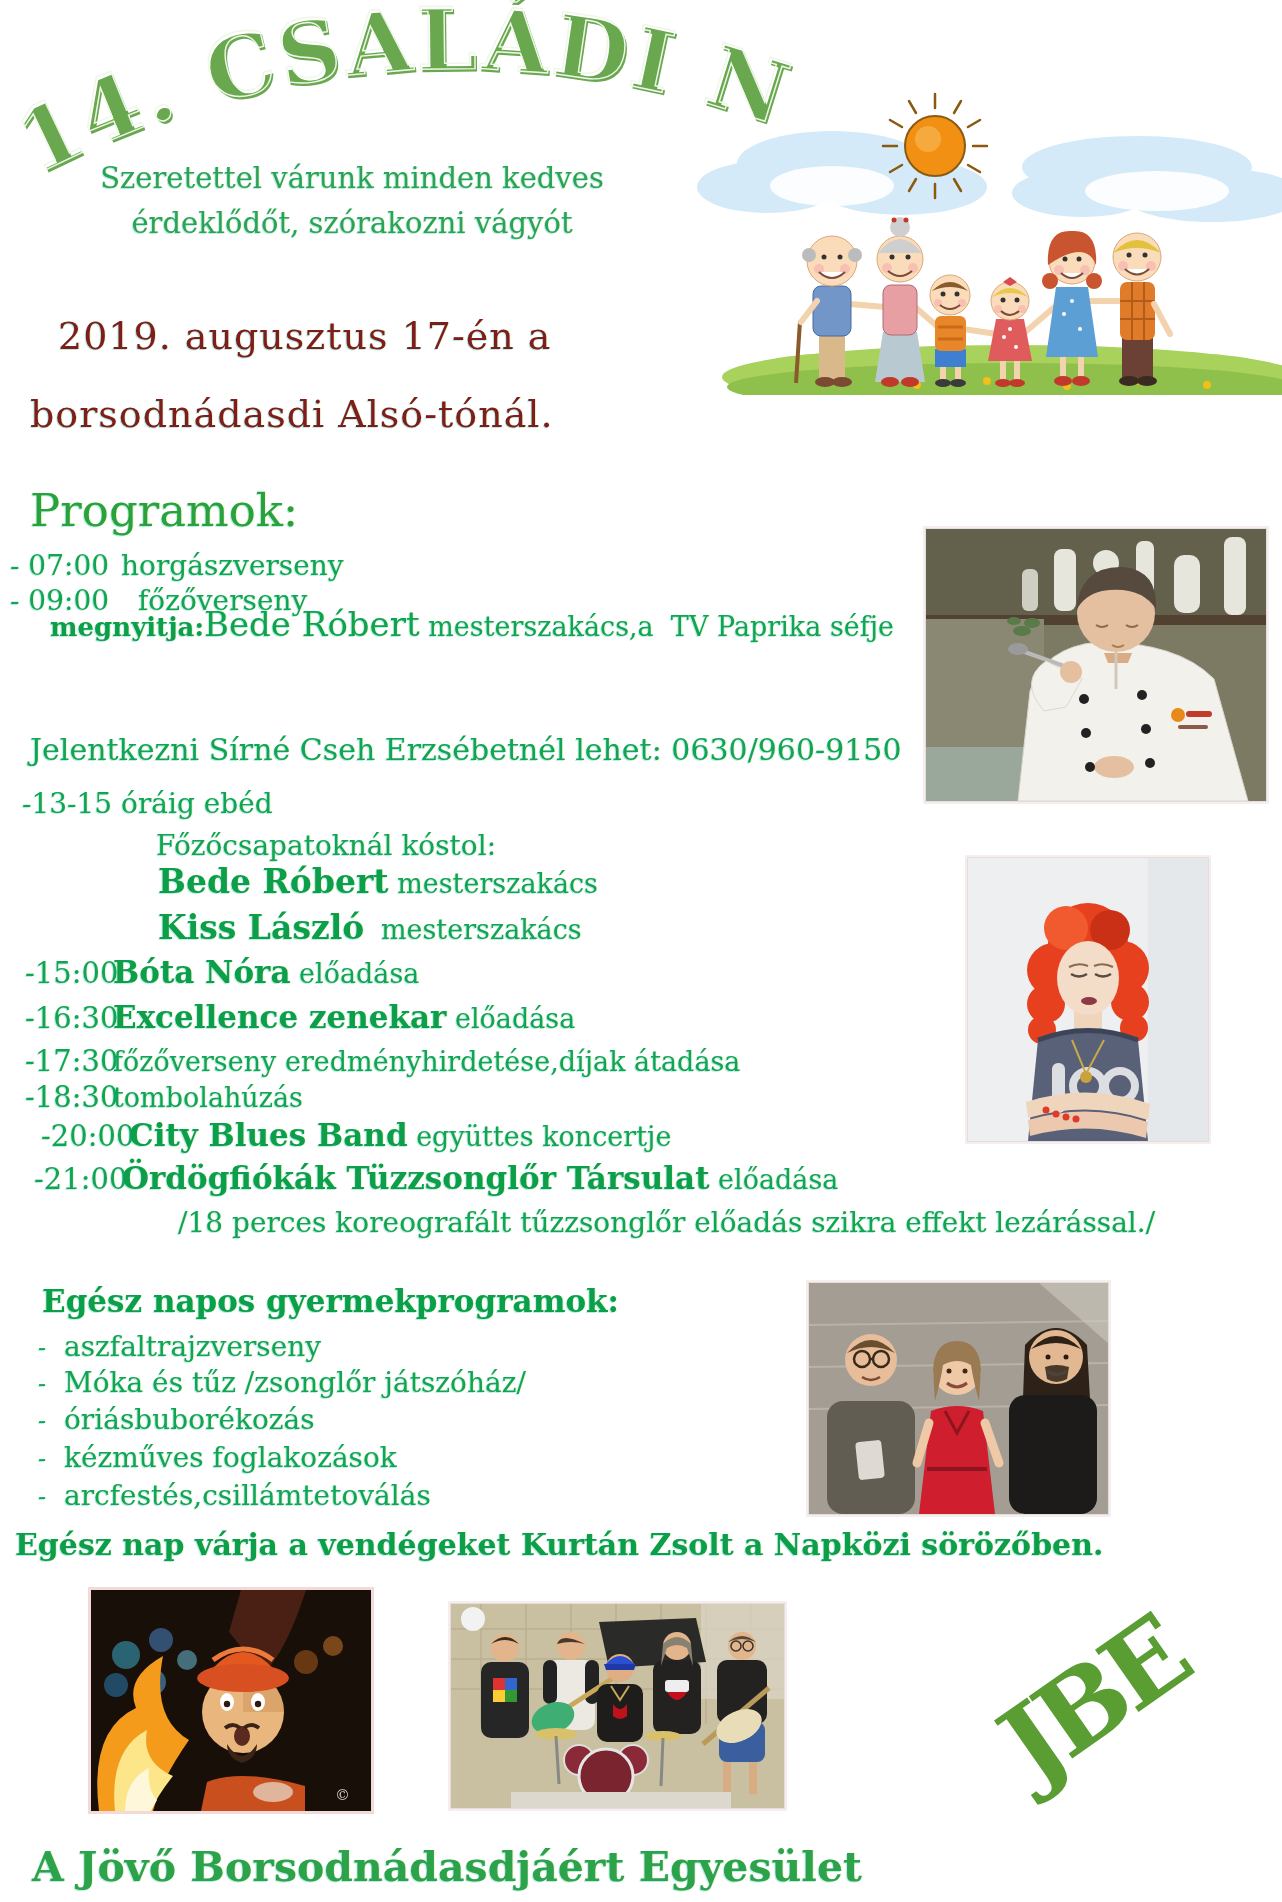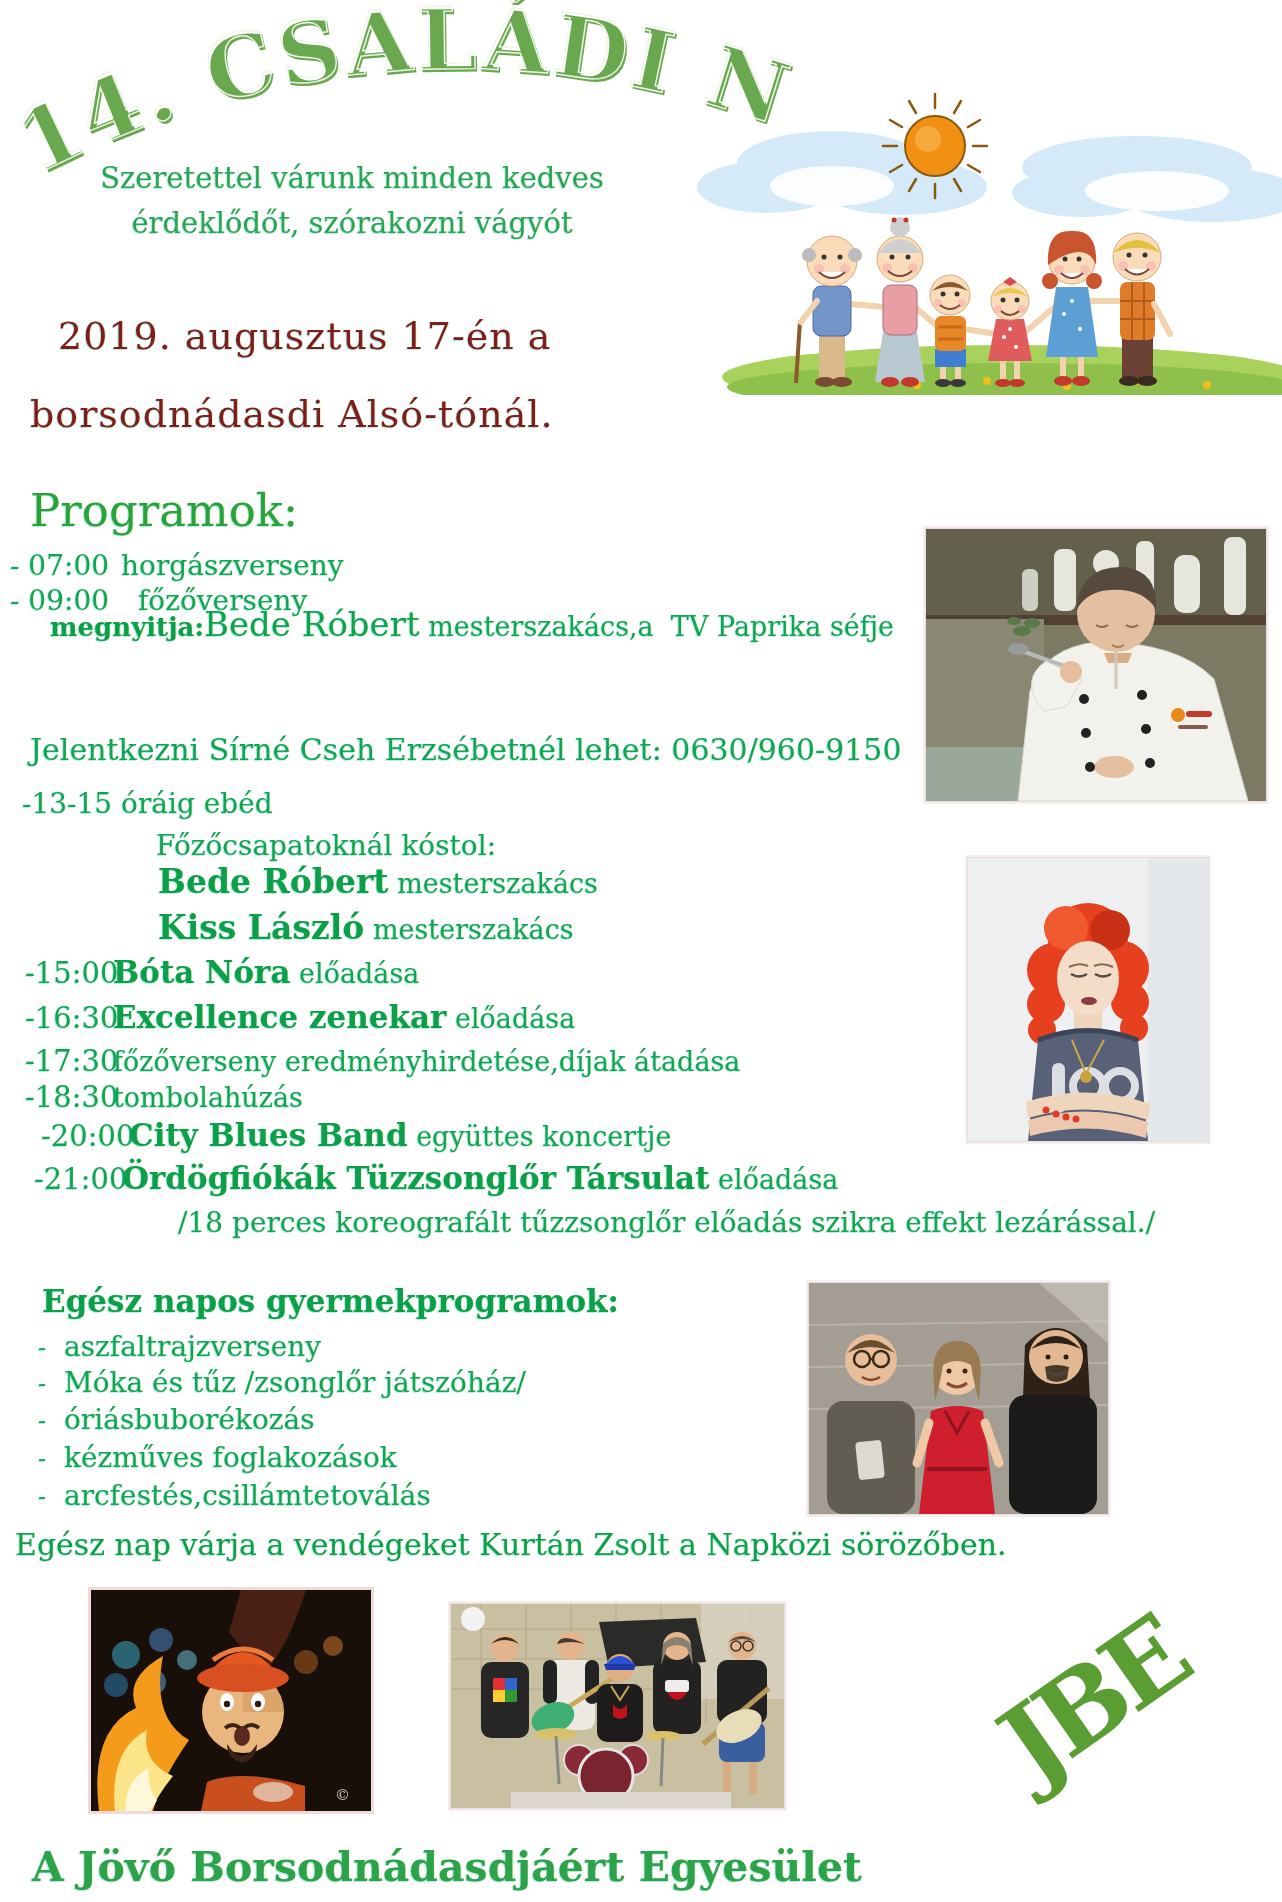--- a/index.html
+++ b/index.html
@@ -12,21 +12,21 @@
   .programs-heading{font-size:45px;color:#2aa23c;}
   .row{display:flex;align-items:baseline;white-space:pre;}
   .t-sm{font-size:28px;color:#12a455;}
   .t-time{font-size:29px;color:#12a455;width:88px;flex:0 0 auto;}
   .t-bold{font-size:31px;font-weight:bold;color:#0d9e49;}
   .t-bigname{font-size:34px;color:#0fa350;}
   .t-label{font-size:26px;font-weight:bold;color:#0d9e49;}
   .t-rest{font-size:27px;color:#12a455;}
   .kids-heading{font-size:31px;font-weight:bold;color:#0aa04a;}
   .kid-dash{width:26px;flex:0 0 auto;font-size:24px;color:#12a455;}
-  .pub-note{font-size:30px;font-weight:normal;color:#0d9e49;}
+  .pub-note{font-size:30px;font-weight:bold;color:#0d9e49;}
   .footer-text{font-size:41px;font-weight:bold;color:#2ca24a;}
   .jbe{font-size:104px;font-weight:bold;color:#5a9e33;letter-spacing:-7px;
        transform:rotate(-35deg);transform-origin:center;}
   .photo{border:1px solid #e3dede;box-shadow:0 0 0 2px #f7eded;}
   svg{display:block;}
 </style>
 </head>
 <body>
 
 <div class="page">
@@ -230,21 +230,21 @@
   </div>
   <div class="abs row green-sh" style="left:22px;top:787px;">
     <span class="t-sm">-13-15 óráig ebéd</span>
   </div>
   <div class="abs row green-sh" style="left:156px;top:829px;">
     <span class="t-sm">Főzőcsapatoknál kóstol:</span>
   </div>
   <div class="abs row green-sh" style="left:158px;top:862px;">
     <span class="t-bold" style="font-size:33px;">Bede Róbert</span><span class="t-rest"> mesterszakács</span>
   </div>
-  <div class="abs row green-sh" style="left:158px;top:908px;">
+  <div class="abs row green-sh" style="left:158px;top:908px;gap:8px;">
     <span class="t-bold" style="font-size:33px;">Kiss László</span><span class="t-rest"> mesterszakács</span>
   </div>
 
   <div class="abs row green-sh" style="left:25px;top:954px;">
     <span class="t-time">-15:00</span><span class="t-bold">Bóta Nóra</span><span class="t-rest"> előadása</span>
   </div>
   <div class="abs row green-sh" style="left:25px;top:999px;">
     <span class="t-time">-16:30</span><span class="t-bold">Excellence zenekar</span><span class="t-rest"> előadása</span>
   </div>
   <div class="abs row green-sh" style="left:25px;top:1044px;">

